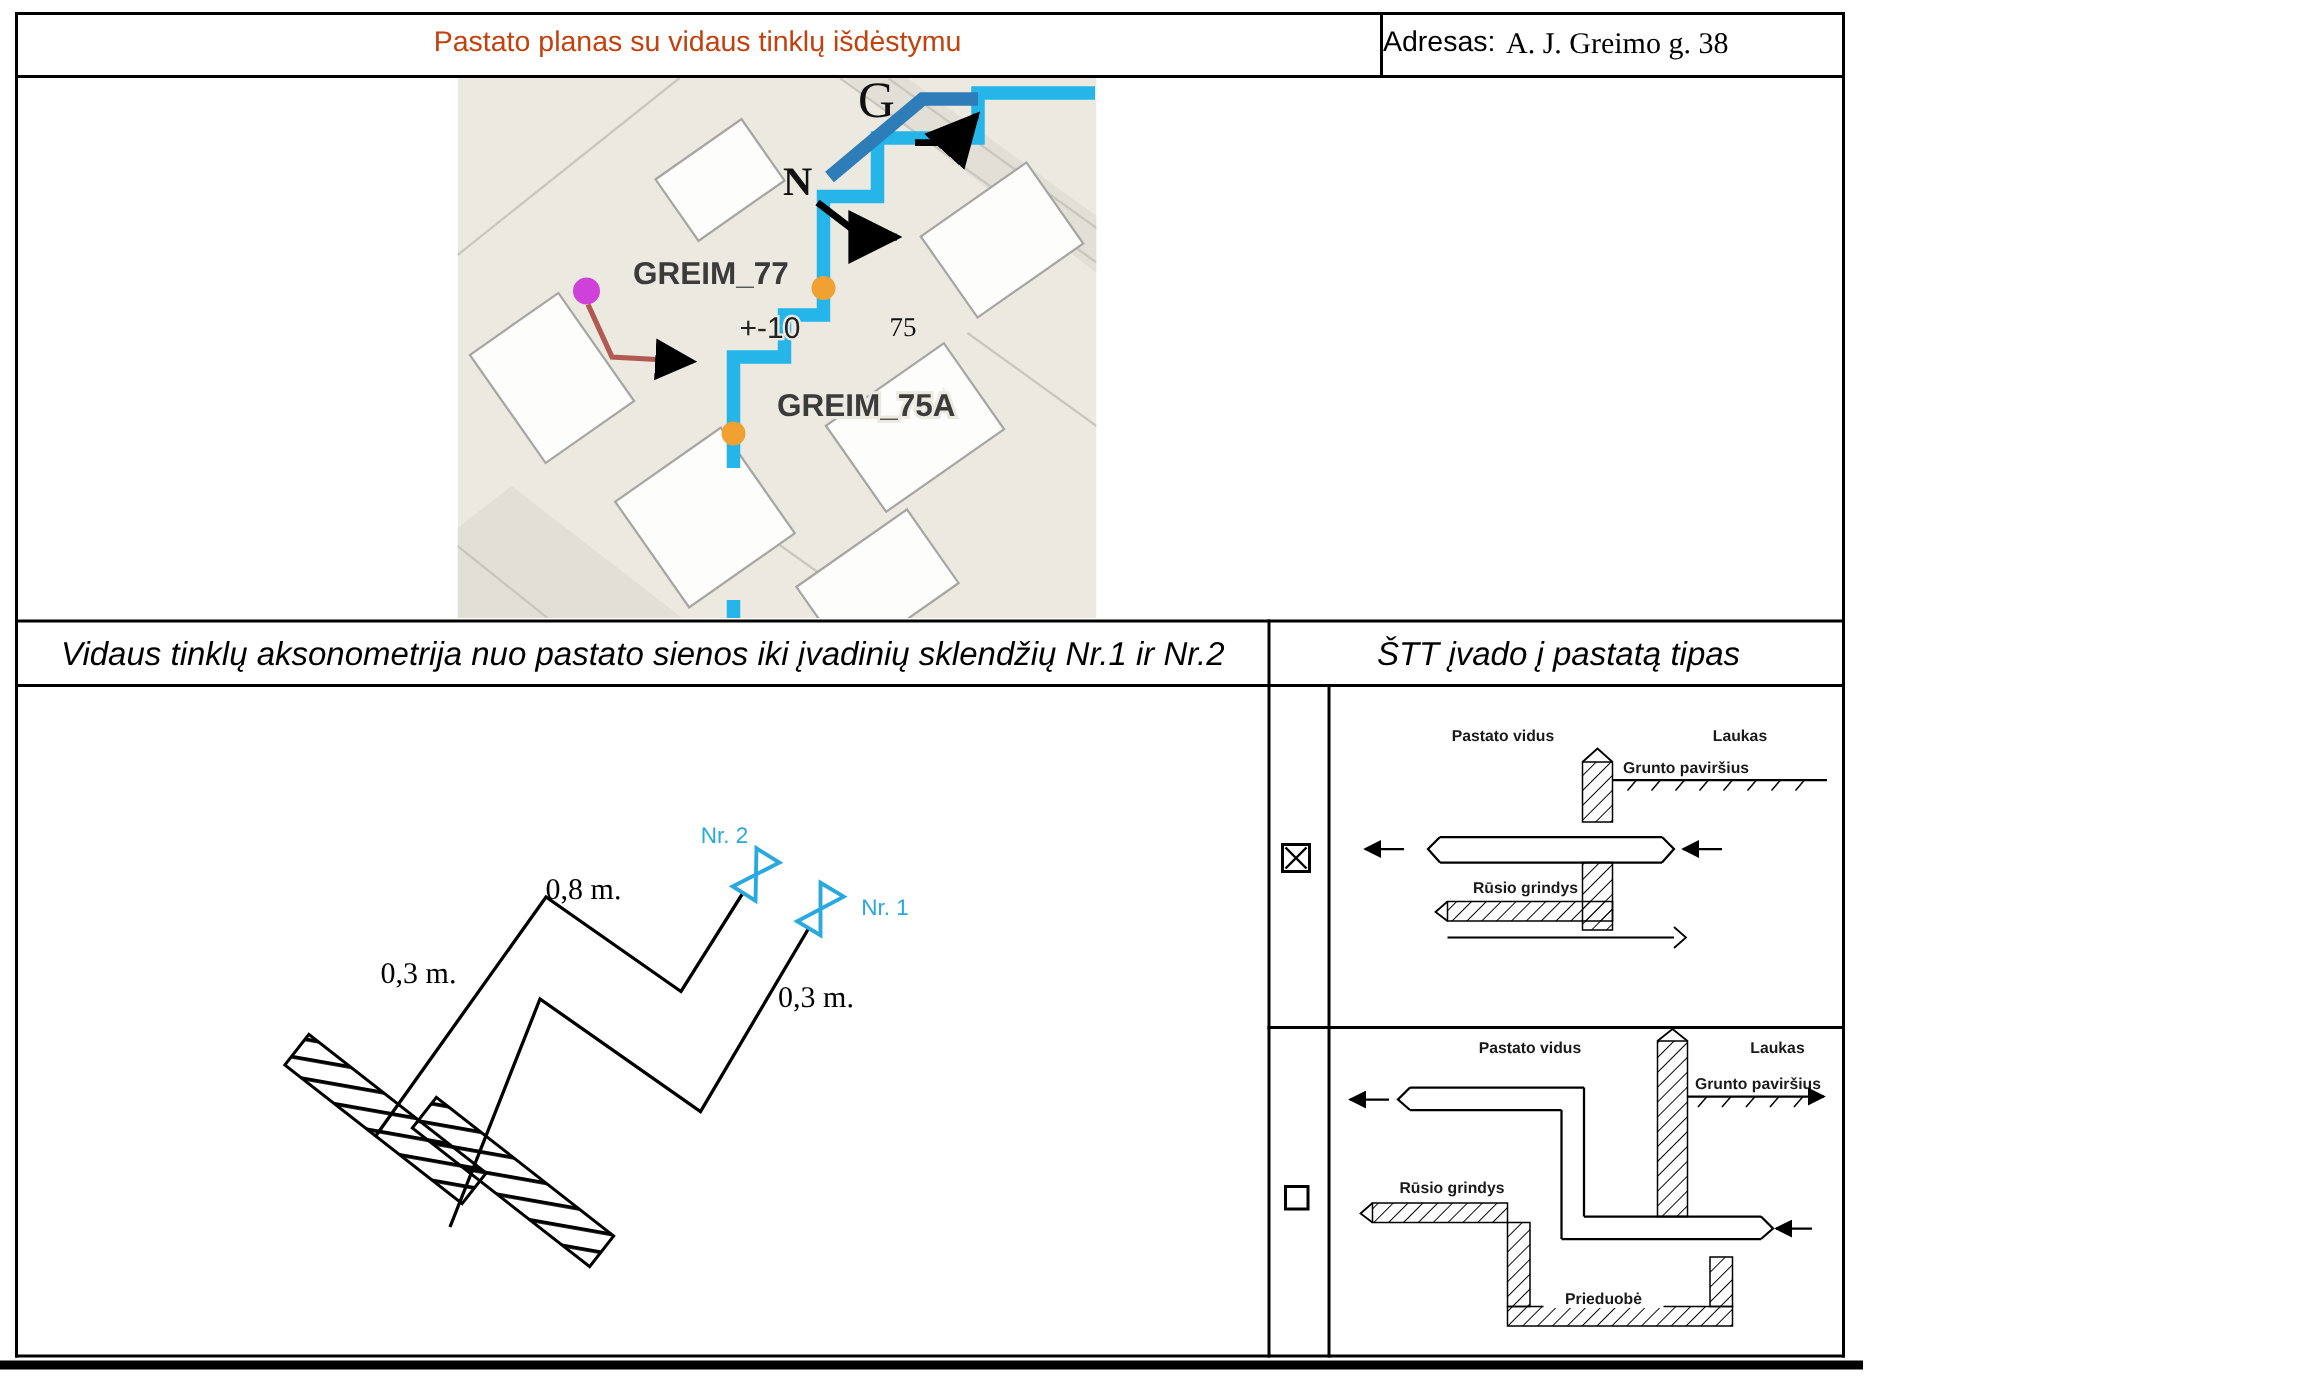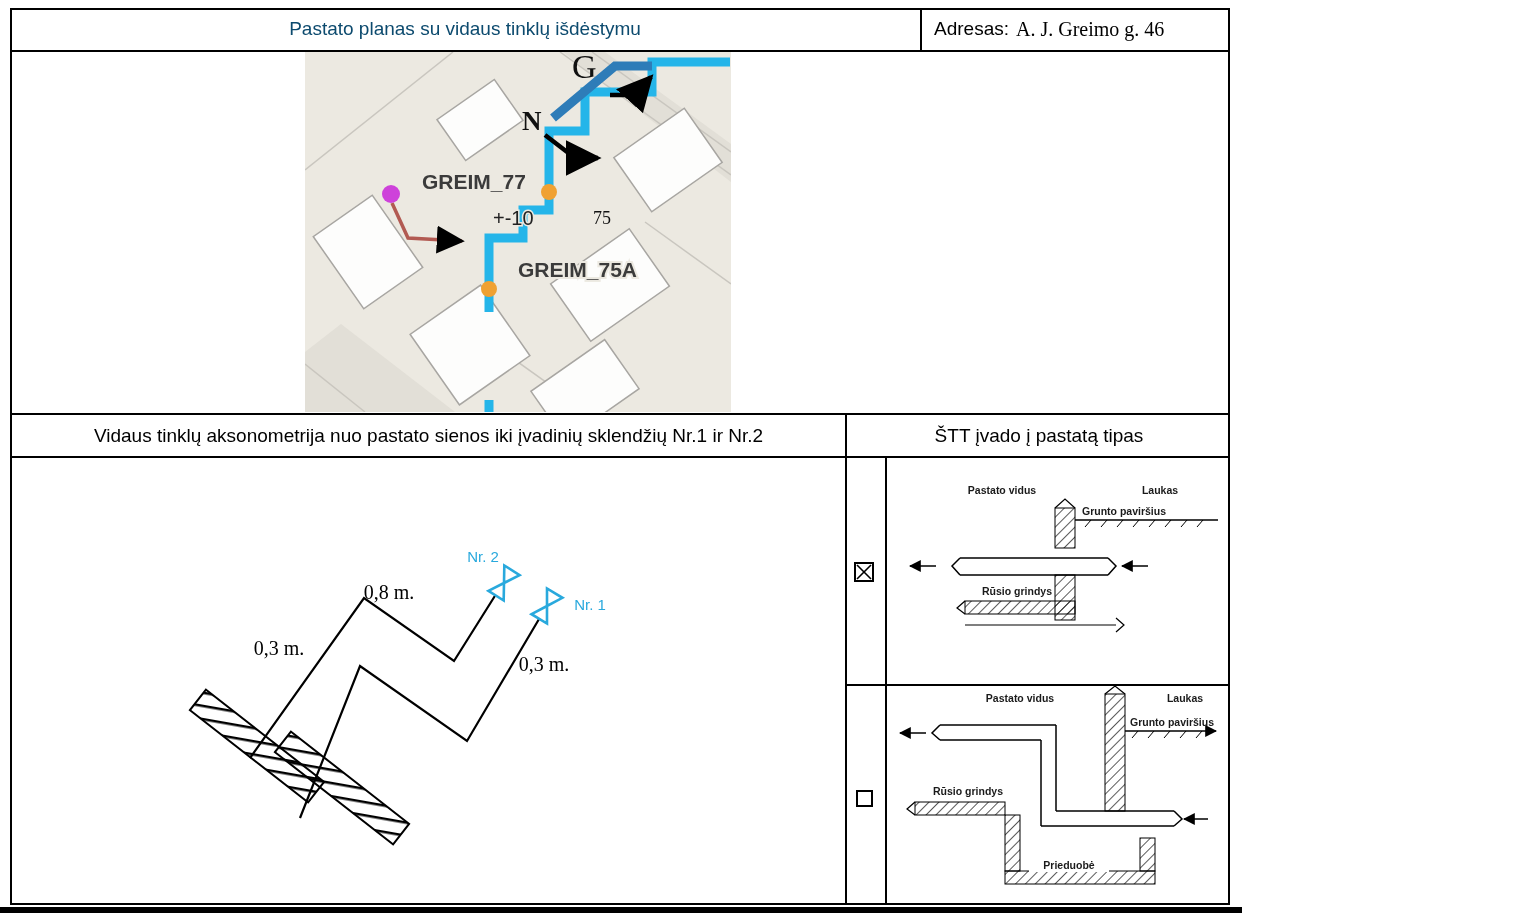--- a/index.html
+++ b/index.html
@@ -5,25 +5,25 @@
   * { margin:0; padding:0; box-sizing:border-box; }
   html,body { background:#ffffff; }
   body {
     width:1535px; height:919px; position:relative; overflow:hidden;
     font-family:"Liberation Sans", sans-serif; color:#000;
   }
   .abs { position:absolute; }
   .line { position:absolute; background:#000; }
   .cell { position:absolute; display:flex; align-items:center; }
   .center { justify-content:center; }
-  .hdr { font-size:19px; color:#0c4a6e; }
-  .addr-cell { padding-left:12px; gap:7px; }
+  .hdr { font-size:19px; color:#c2410c; }
+  .addr-cell { padding-left:0; gap:7px; }
   .addr-label { font-size:19px; }
   .addr-value { font-size:20px; font-family:"Liberation Serif", serif; }
-  .sec-hdr { font-size:19px; }
+  .sec-hdr { font-size:22px;font-style:italic; }
   svg text { user-select:none; }
   .cb { position:absolute; border:2px solid #000; background:#fff; }
 </style>
 </head>
 <body>
 
 <svg width="0" height="0" style="position:absolute">
   <defs>
     <pattern id="hatch" patternUnits="userSpaceOnUse" width="7" height="7" patternTransform="rotate(45)">
       <line x1="0" y1="0" x2="0" y2="7" stroke="#000" stroke-width="1.3"></line>
@@ -48,21 +48,21 @@
 <div class="line" style="left:845px;top:413px;width:2px;height:492px"></div>
 <div class="line" style="left:885px;top:458px;width:2px;height:447px"></div>
 <div class="line" style="left:845px;top:684px;width:385px;height:2px"></div>
 <div class="line" style="left:0px;top:907px;width:1242px;height:6px"></div>
 
 <div class="cell center hdr" style="left:10px;top:8px;width:910px;height:42px">
   <span>Pastato planas su vidaus tinklų išdėstymu</span>
 </div>
 <div class="cell addr-cell" style="left:922px;top:8px;width:308px;height:42px">
   <span class="addr-label">Adresas:</span>
-  <span class="addr-value">A. J. Greimo g. 46</span>
+  <span class="addr-value">A. J. Greimo g. 38</span>
 </div>
 
 <svg class="abs" style="left:305px;top:52px" width="426" height="360" viewBox="0 0 426 360">
   <rect x="0" y="0" width="426" height="360" fill="#ece9e1"></rect>
 
   <polygon points="258,0 300,0 426,92 426,130" fill="#e2dfd7"></polygon>
   <polygon points="0,300 36,272 150,360 0,360" fill="#e2dfd7"></polygon>
 
   <g stroke="#c9c6bf" stroke-width="1.5">
     <line x1="255" y1="0" x2="426" y2="123"></line>

